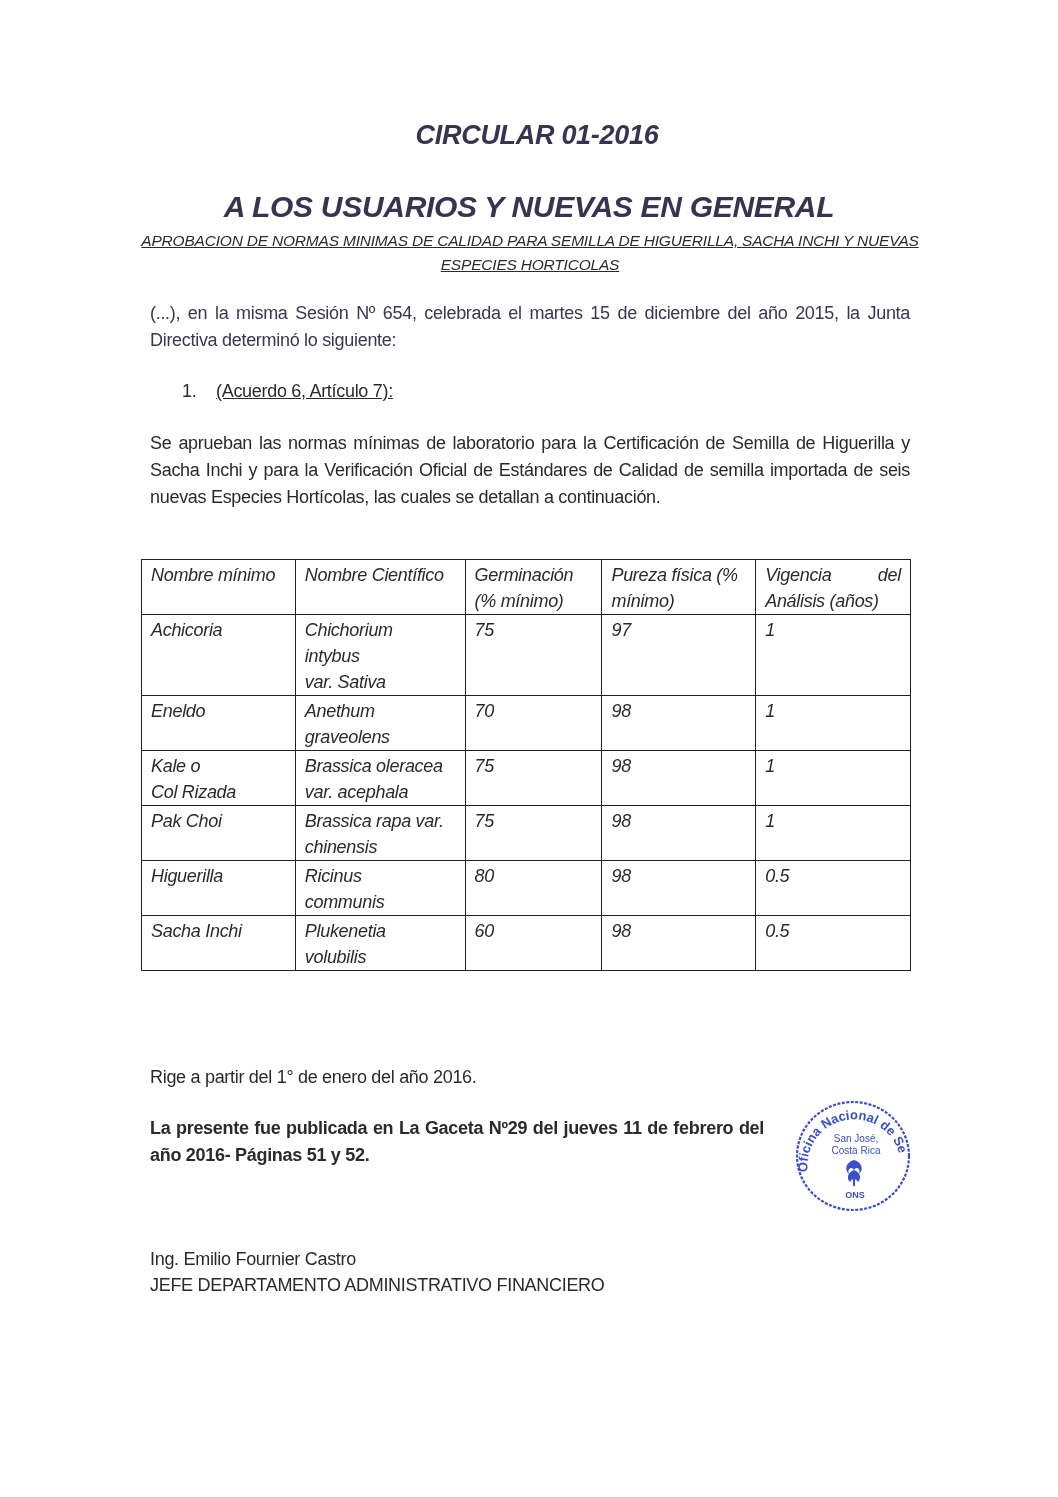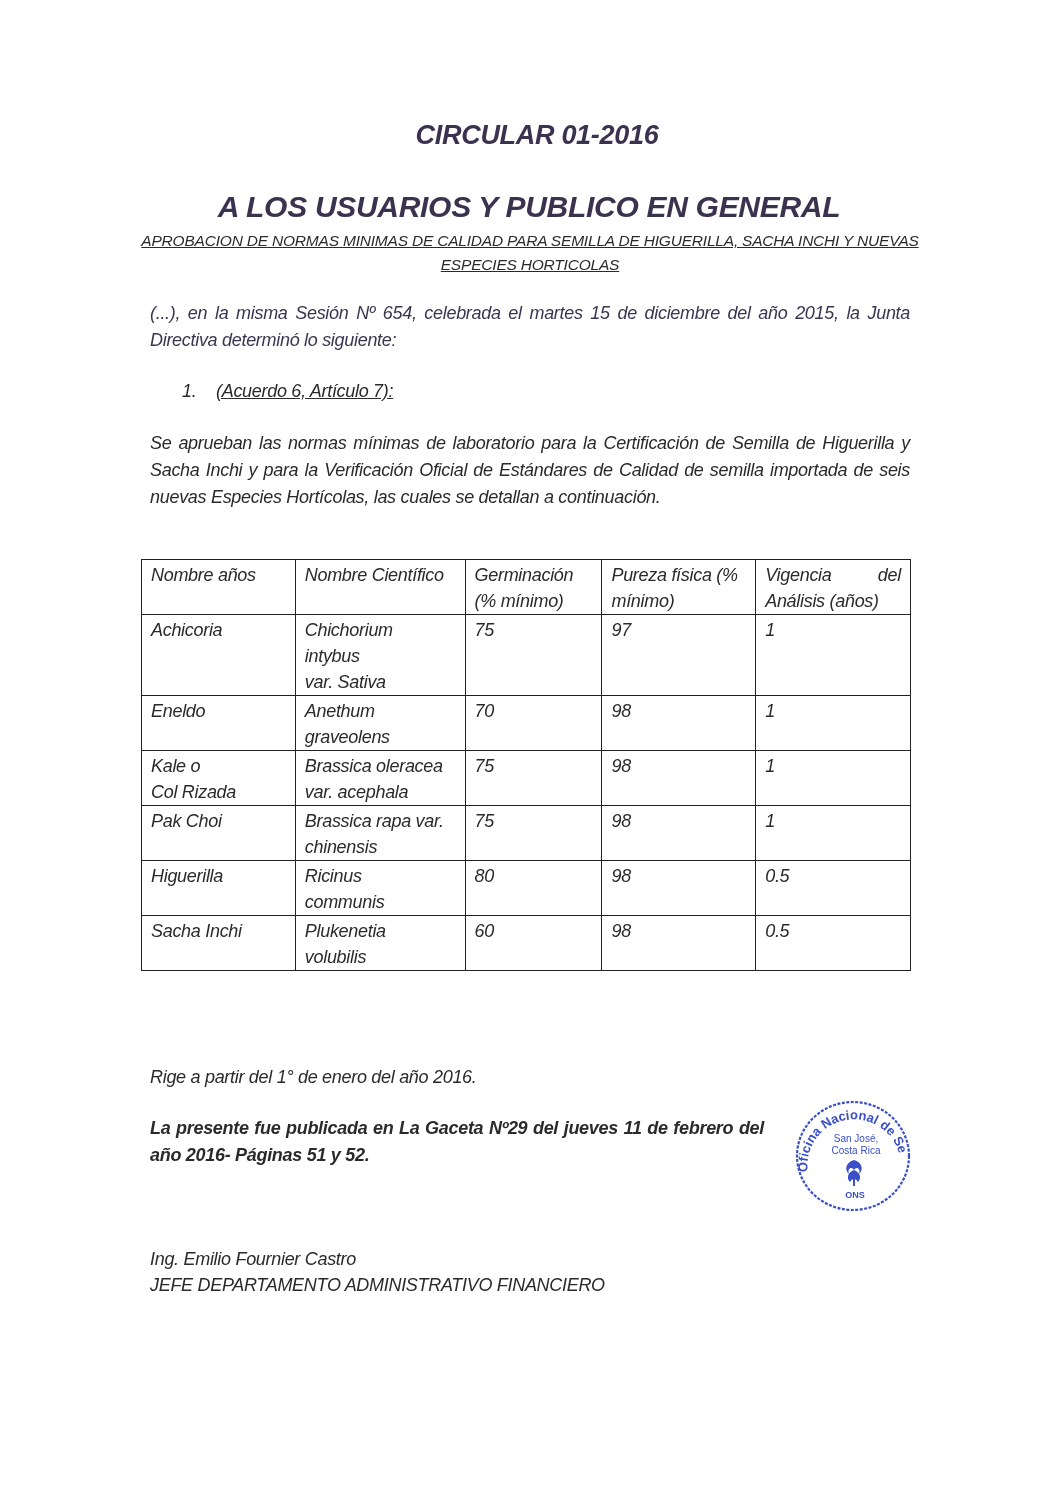--- a/index.html
+++ b/index.html
@@ -6,21 +6,21 @@
   body { width: 1058px; height: 1497px; position: relative; overflow: hidden;
          font-family: "Liberation Sans", "DejaVu Sans", sans-serif; color: #1e1e1e; }
   .abs { position: absolute; }
   .title { left: 0; width: 1058px; text-align: center; font-style: italic; font-weight: bold;
            color: #3a3350; letter-spacing: -0.3px; }
   #t1 { top: 120px; font-size: 27px; padding-left: 8px; }
   #t2 { top: 190px; font-size: 30px; }
   .sub { left: 140px; width: 780px; text-align: center; font-style: italic; font-size: 15.5px;
          color: #2a2a2a; text-decoration: underline; line-height: 24px; letter-spacing: -0.2px; }
   #sub { top: 229px; text-align: center; }
-  .para { left: 150px; width: 760px; font-style: italic; font-size: 18px; line-height: 27px;
+  .para { left: 150px; width: 760px; font-size: 18px; line-height: 27px;
           text-align: justify; color: #2a2a2a; letter-spacing: -0.3px; }
   #p1 { top: 300px; color: #3a3550; }
   #item1 { top: 378px; left: 182px; }
   #item1 .num { display: inline-block; width: 34px; }
   #item1 .ref u { text-decoration: underline; }
   #p2 { top: 430px; }
   table { position: absolute; left: 141px; top: 559px; width: 770px; border-collapse: collapse;
           font-style: italic; font-size: 18px; color: #2a2a2a; letter-spacing: -0.3px; }
   td, th { border: 1px solid #222; vertical-align: top; text-align: left; font-weight: normal;
            padding: 2px 9px 0 9px; line-height: 26px; }
@@ -30,42 +30,42 @@
   #rige { top: 1064px; }
   #pub { top: 1115px; width: 614px; font-weight: bold; font-size: 18px; }
   #sig1 { top: 1246px; }
   #sig2 { top: 1272px; }
   #stamp { left: 792px; top: 1098px; width: 122px; height: 116px; }
 </style>
 </head>
 <body>
 
 <div class="abs title" id="t1">CIRCULAR 01-2016</div>
-<div class="abs title" id="t2">A LOS USUARIOS Y PUBLICO EN GENERAL</div>
+<div class="abs title" id="t2">A LOS USUARIOS Y NUEVAS EN GENERAL</div>
 <div class="abs sub" id="sub">APROBACION DE NORMAS MINIMAS DE CALIDAD PARA SEMILLA DE HIGUERILLA, SACHA INCHI Y NUEVAS ESPECIES HORTICOLAS</div>
 
 <div class="abs para" id="p1">(...), en la misma  Sesión Nº 654,  celebrada el martes 15 de diciembre del año 2015,  la Junta Directiva determinó lo siguiente:</div>
 
 <div class="abs para" id="item1">
   <span class="num">1.</span><span class="ref"><u>(Acuerdo 6, Artículo 7):</u></span>
 </div>
 
 <div class="abs para" id="p2">Se  aprueban las normas mínimas de laboratorio para la Certificación de Semilla de Higuerilla y Sacha Inchi y para la Verificación Oficial de Estándares de Calidad de semilla importada de seis nuevas Especies Hortícolas, las cuales se detallan a continuación.</div>
 
 <table>
   <colgroup>
       <col class="c1">
       <col class="c2">
       <col class="c3">
       <col class="c4">
       <col class="c5">
     </colgroup>
   <thead>
     <tr>
-      <th>Nombre años</th>
+      <th>Nombre mínimo</th>
       <th>Nombre Científico</th>
       <th>Germinación (% mínimo)</th>
       <th>Pureza física (% mínimo)</th>
       <th style="text-align:justify;">Vigencia del Análisis (años)</th>
     </tr>
   </thead>
   <tbody id="tbody">
       <tr>
         <td class="sci">Achicoria</td>
         <td class="sci">Chichorium

